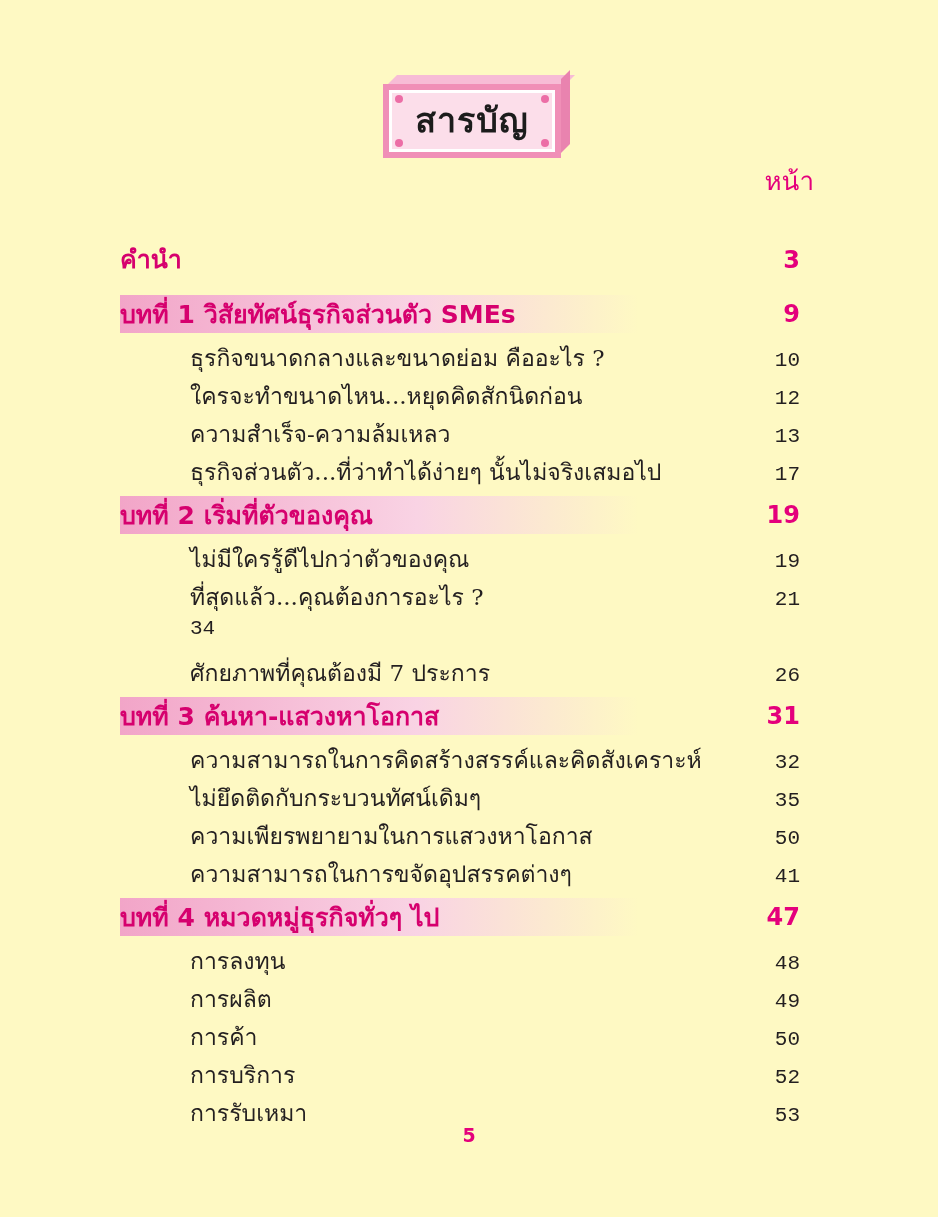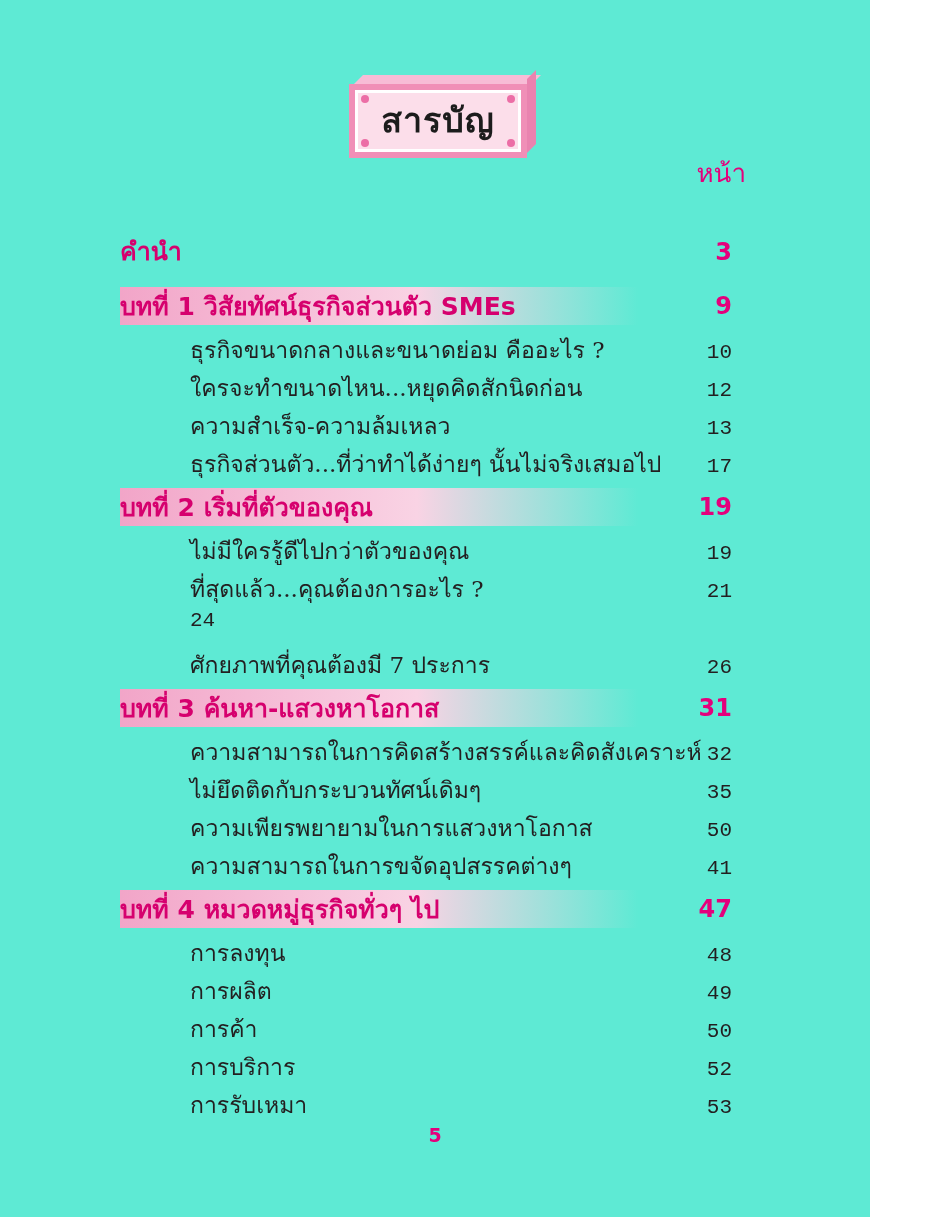--- a/index.html
+++ b/index.html
@@ -1,19 +1,19 @@
 <!DOCTYPE html>
 <html><head>
 <meta charset="utf-8">
 <style>
   html,body { margin:0; padding:0; background:#ffffff; }
   .page {
     position:relative;
-    width:870px; height:1217px;
-    background:#5eead4;
+    width:938px; height:1217px;
+    background:#fef9c3;
     font-family:"DejaVu Sans","Liberation Sans",sans-serif;
     overflow:hidden;
   }
 
   
   .sign-wrap { position:absolute; top:84px; left:0; width:100%; text-align:center; }
   .sign { position:relative; display:inline-block; margin-left:6px; }
   .sign::before { 
     content:""; position:absolute; top:-9px; left:5px; width:100%; height:9px;
     background:#f7bcd6; transform:skewX(-45deg); transform-origin:bottom left;
@@ -35,21 +35,21 @@
   .dot {
     position:absolute; width:8px; height:8px; border-radius:50%;
     background:#ec6ea6; z-index:3;
   }
   .dot.tl { top:5px; left:6px; }
   .dot.tr { top:5px; right:6px; }
   .dot.bl { bottom:5px; left:6px; }
   .dot.br { bottom:5px; right:6px; }
 
   
-  .content { position:absolute; left:120px; right:138px; top:152px; }
+  .content { position:absolute; left:120px; right:138px; top:160px; }
 
   .page-col-label {
     text-align:right;
     font-family:"DejaVu Serif","Liberation Serif",serif;
     font-size:26px; color:#e4007c;
     margin-bottom:30px; margin-right:-14px;
   }
 
   .row { display:flex; justify-content:space-between; align-items:baseline; }
 
@@ -147,21 +147,21 @@
       <div class="items">
         <div class="row item-row">
           <span class="item-label">ไม่มีใครรู้ดีไปกว่าตัวของคุณ</span>
           <span class="item-page">19</span>
         </div>
         <div class="row item-row">
           <span class="item-label">ที่สุดแล้ว...คุณต้องการอะไร ?</span>
           <span class="item-page">21</span>
         </div>
         <div class="row item-row">
-          <span class="item-page">24</span>
+          <span class="item-page">34</span>
         </div>
         <div class="row item-row">
           <span class="item-label">ศักยภาพที่คุณต้องมี 7 ประการ</span>
           <span class="item-page">26</span>
         </div>
       </div>
     </section>
 
     <section class="chapter">
       <div class="chapter-row">

